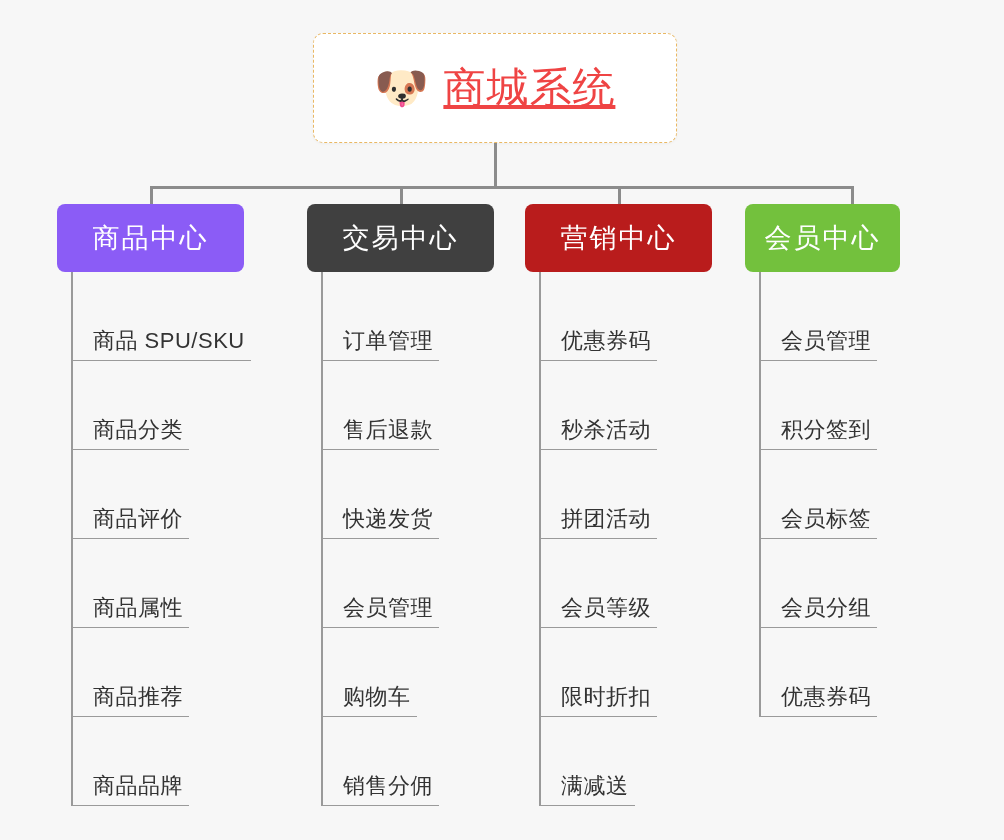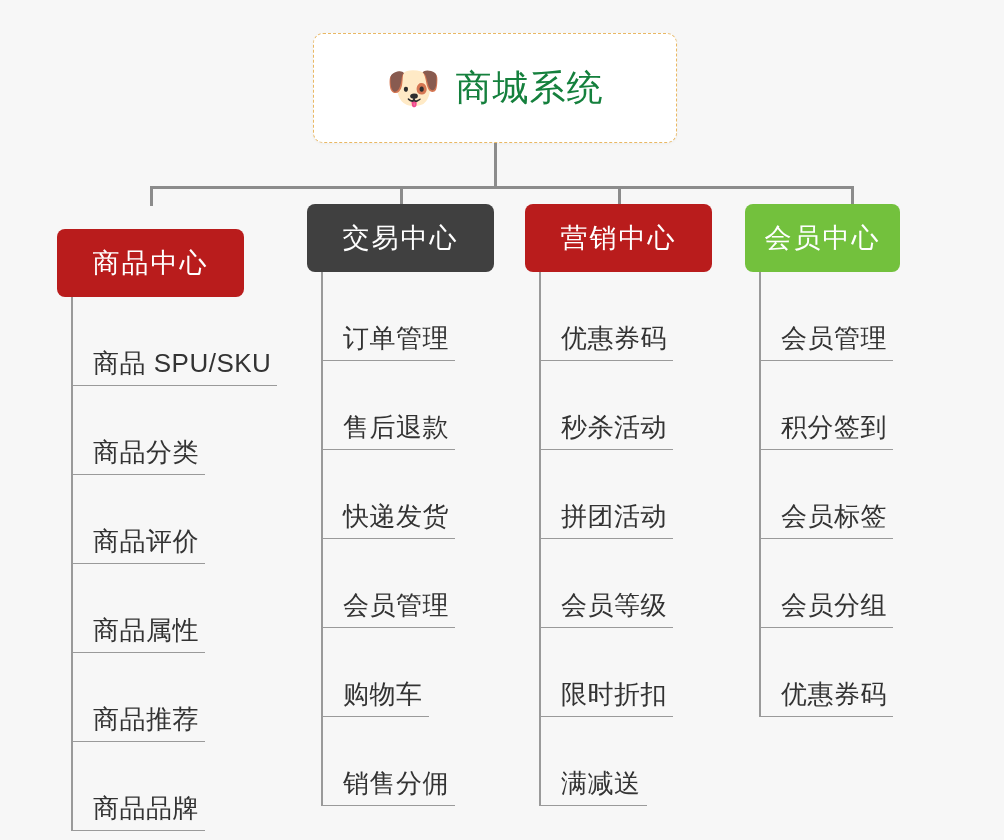--- a/index.html
+++ b/index.html
@@ -40,25 +40,26 @@
     gap: 14px;
     box-shadow: 0 1px 3px rgba(0,0,0,0.04);
   }
   .root-emoji {
     font-size: 44px;
     line-height: 1;
     display: block;
     filter: saturate(1.05);
   }
   .root-title {
-    font-size: 36px;
-    color: #15803d;
+    font-size: 42px;
+    color: #ef4444;
     letter-spacing: 1px;
     line-height: 1;
     white-space: nowrap;
+    text-decoration: underline;
   }
 
   
   .conn-stem {
     position: absolute;
     background: #8c8c8c;
   }
 
   
   .column {
@@ -93,21 +94,21 @@
     align-items: flex-end;
   }
   .leaf-inner {
     display: inline-block;
     border-bottom: 1.5px solid #9a9a9a;
     padding: 0 6px 6px 22px;
     margin-left: -2px;
     white-space: nowrap;
   }
   .leaf-label {
-    font-size: 26px;
+    font-size: 22px;
     color: #333333;
     line-height: 1.25;
     letter-spacing: 0.5px;
   }
 
   
   .col-0 { left: 57px; }
   .col-1 { left: 307px; }
   .col-2 { left: 525px; }
   .col-3 { left: 745px; }
@@ -130,21 +131,21 @@
   <div class="conn-stem" style="left:494px; top:143px; width:3px; height:46px;"></div>
 
   <div class="conn-stem" style="left:150px; top:186px; width:704px; height:3px;"></div>
 
   <div class="conn-stem" style="left:150px; top:186px; width:3px; height:20px;"></div>
   <div class="conn-stem" style="left:400px; top:186px; width:3px; height:20px;"></div>
   <div class="conn-stem" style="left:618px; top:186px; width:3px; height:20px;"></div>
   <div class="conn-stem" style="left:851px; top:186px; width:3px; height:20px;"></div>
 
   <div class="column col-0">
-    <div class="cat-box" style="background:#b91c1c;margin-top:25px;">
+    <div class="cat-box" style="background:#8b5cf6;">
       <span class="cat-label">商品中心</span>
     </div>
     <div class="leaves">
       <div class="leaf">
           <span class="leaf-inner"><span class="leaf-label">商品 SPU/SKU</span></span>
         </div>
       <div class="leaf">
           <span class="leaf-inner"><span class="leaf-label">商品分类</span></span>
         </div>
       <div class="leaf">

